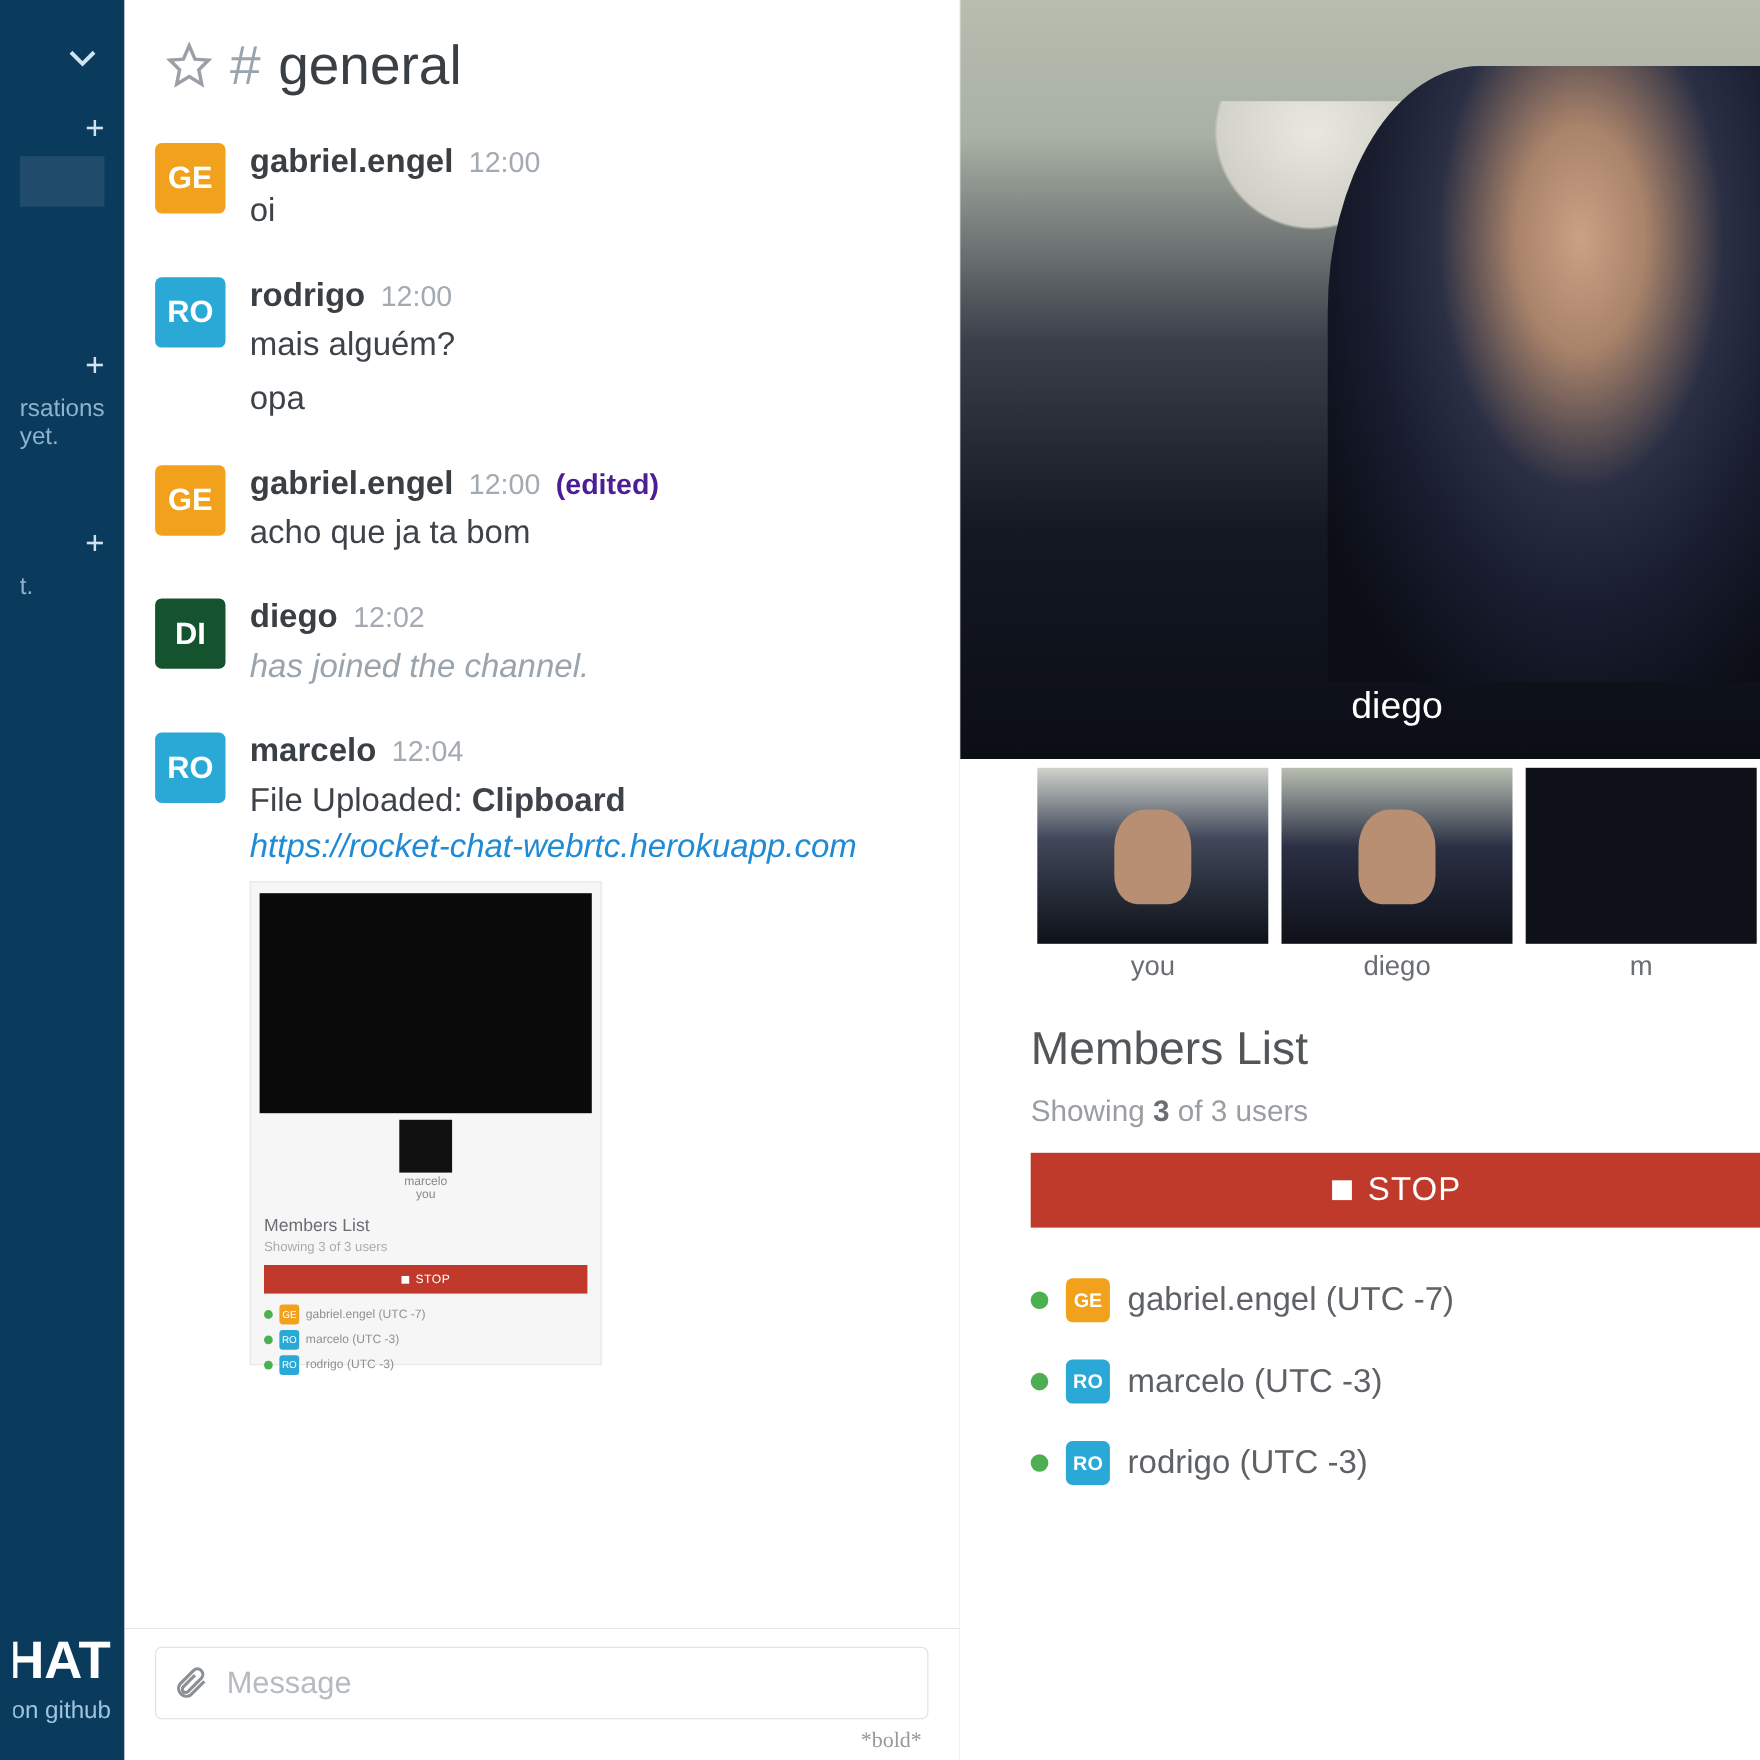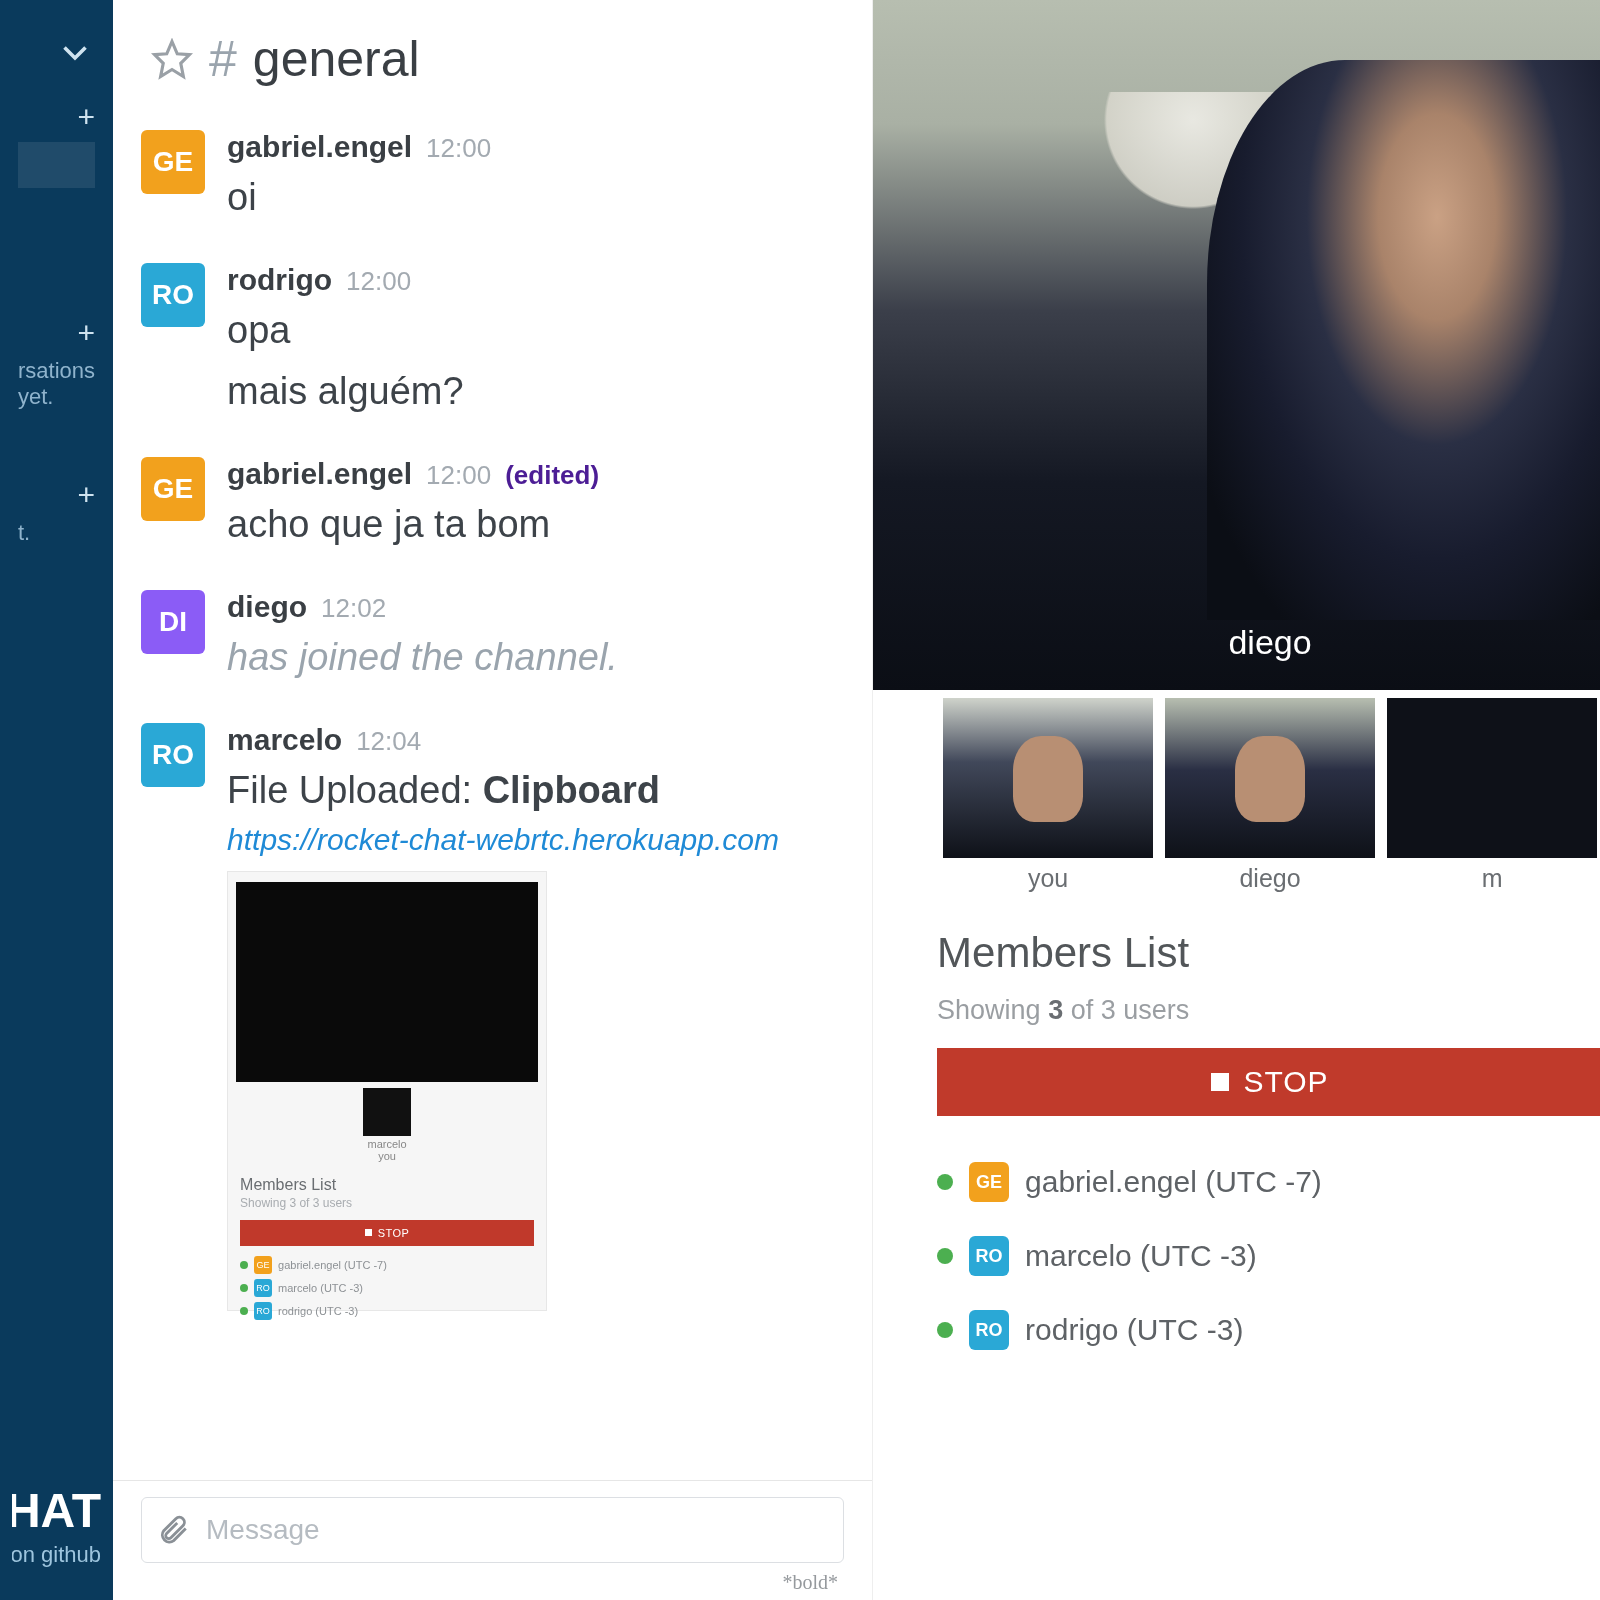--- a/index.html
+++ b/index.html
@@ -24,27 +24,27 @@
   .chan-header { display: flex; align-items: center; gap: 16px; padding: 30px 38px 18px 38px; }
   .star { width: 42px; height: 42px; color: #9aa0a6; }
   .hash { font-size: 50px; color: #9aa4ad; font-weight: 400; }
   .chan-name { font-size: 50px; color: #3a3f44; font-weight: 500; text-align: right; }
 
   .messages { flex: 1; overflow: hidden; padding: 8px 28px 0 28px; }
   .msg { display: flex; gap: 22px; padding: 16px 0 22px 0; }
   .avatar { width: 64px; height: 64px; border-radius: 6px; display: flex; align-items: center; justify-content: center; font-size: 28px; font-weight: 600; color: #fff; flex-shrink: 0; }
   .av-GE { background: #f2a11d; }
   .av-RO { background: #2aa8d6; }
-  .av-DI { background: #8b5cf6; }
+  .av-DI { background: #14532d; }
   .msg-body { flex: 1; }
   .msg-head { display: flex; align-items: baseline; gap: 14px; }
   .msg-user { font-size: 30px; font-weight: 700; color: #3a3f44; }
   .msg-time { font-size: 26px; color: #a3aab1; }
   .msg-edited { font-size: 26px; color: #4c1d95; font-weight: bold; }
-  .msg-text { font-size: 38px; color: #3d4349; padding-top: 6px; line-height: 1.45; }
+  .msg-text { font-size: 30px; color: #3d4349; padding-top: 6px; line-height: 1.45; }
   .msg-text.sys { color: #9aa4ad; font-style: italic; }
   .msg-text strong { font-weight: 700; }
   .msg-link { color: #1f8ad6; font-size: 30px; word-break: break-all; display: block; padding-top: 4px; font-style: italic; }
   .attachment { margin-top: 14px; width: 320px; height: 440px; background: #f6f6f6; border: 1px solid #e7e7e7; padding: 10px 8px 0 8px; }
   .attach-black { background: #0a0a0a; height: 200px; width: 100%; }
   .attach-thumb { width: 48px; height: 48px; background: #111; margin: 6px auto 0 auto; }
   .attach-label { font-size: 11px; color: #888; text-align: center; margin-top: 2px; }
   .attach-ml { font-size: 16px; color: #6a6e72; margin: 14px 4px 2px 4px; }
   .attach-sub { font-size: 12px; color: #a8acb0; margin: 0 4px 10px 4px; }
   .attach-stop { background: #c0392b; height: 26px; margin: 0 4px 10px 4px; display:flex; align-items:center; justify-content:center; gap:6px;}
@@ -152,22 +152,22 @@
         </div>
       </div>
 
       <div class="msg">
         <div class="avatar av-RO">RO</div>
         <div class="msg-body">
           <div class="msg-head">
             <span class="msg-user">rodrigo</span>
             <span class="msg-time">12:00</span>
           </div>
+          <div class="msg-text">mais alguém?</div>
           <div class="msg-text">opa</div>
-          <div class="msg-text">mais alguém?</div>
         </div>
       </div>
 
       <div class="msg">
         <div class="avatar av-GE">GE</div>
         <div class="msg-body">
           <div class="msg-head">
             <span class="msg-user">gabriel.engel</span>
             <span class="msg-time">12:00</span>
             <span class="msg-edited">(edited)</span>

